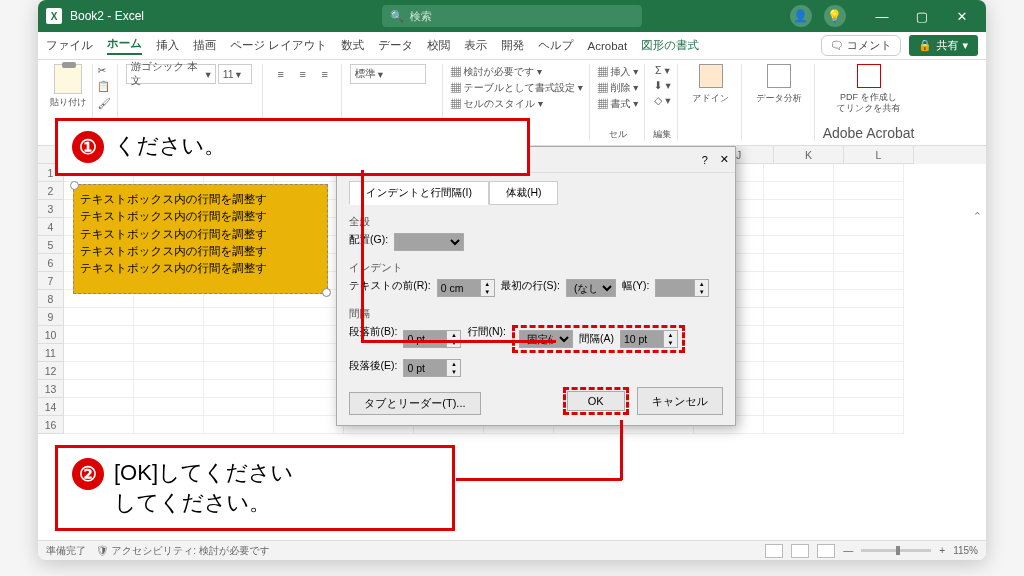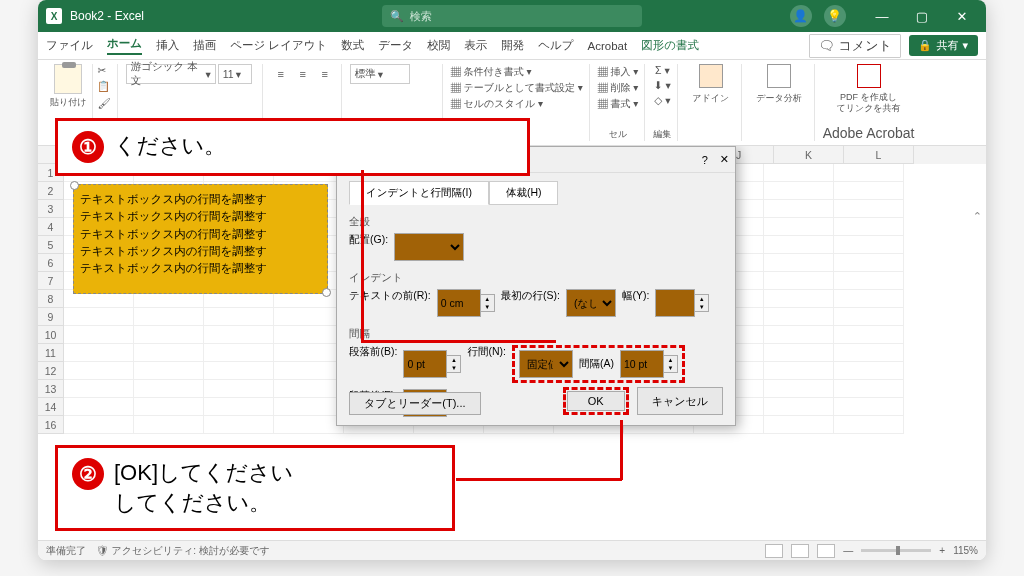--- a/index.html
+++ b/index.html
@@ -9,21 +9,21 @@
 .titlebar .xicon{width:16px;height:16px;background:#fff;color:#217346;font-weight:bold;font-size:10px;display:flex;align-items:center;justify-content:center;margin-right:8px;border-radius:2px}
 .search{margin-left:auto;margin-right:auto;position:absolute;left:50%;transform:translateX(-50%);width:260px;height:22px;background:#3c8a5f;border-radius:4px;display:flex;align-items:center;padding:0 8px;color:#cfe6d8;font-size:11px;gap:6px}
 .titlebar-right{margin-left:auto;display:flex;align-items:center;gap:12px}
 .titlebar-right .cir{width:22px;height:22px;border-radius:50%;background:#4d9470;display:flex;align-items:center;justify-content:center;font-size:12px}
 .win-btns{display:flex;gap:8px;margin-left:8px}
 .win-btns span{width:32px;text-align:center;font-size:13px}
 .tabs{height:28px;display:flex;align-items:center;padding:0 8px;gap:14px;font-size:11.5px;color:#444;border-bottom:1px solid #ddd}
 .tabs .tab.active{color:#217346;border-bottom:2px solid #217346;padding-bottom:2px;font-weight:bold}
 .tabs .tab.green{color:#217346}
 .tabs-right{margin-left:auto;display:flex;gap:8px;align-items:center}
-.comment-btn{border:1px solid #ccc;padding:2px 8px;border-radius:1px;font-size:13px}
+.comment-btn{border:1px solid #ccc;padding:2px 8px;border-radius:6px;font-size:11px}
 .share-btn{background:#217346;color:#fff;padding:3px 10px;border-radius:3px;font-size:11px;display:flex;align-items:center;gap:4px}
 .ribbon{height:86px;border-bottom:1px solid #ddd;display:flex;padding:4px 6px;gap:2px;font-size:10.5px;color:#555;position:relative}
 .rgroup{border-right:1px solid #e5e5e5;padding:0 6px;display:flex;flex-direction:column;justify-content:space-between}
 .clipbox{display:flex;flex-direction:column;align-items:center;gap:2px}
 .paste-icon{width:28px;height:30px;border:1px solid #ccc;background:#fff8e1;position:relative}
 .paste-icon::before{content:"";position:absolute;top:-3px;left:7px;width:14px;height:6px;background:#999;border-radius:2px}
 .fontsel{border:1px solid #ccc;height:20px;padding:0 4px;font-size:10.5px;display:flex;align-items:center;gap:2px;background:#fff}
 .rbtn{width:20px;height:20px;display:inline-flex;align-items:center;justify-content:center;border:1px solid transparent;font-size:11px}
 .rrow{display:flex;gap:2px;align-items:center;margin-bottom:2px}
 .riconbox{display:flex;flex-direction:column;align-items:center;padding:0 6px;gap:4px}
@@ -43,21 +43,21 @@
 .textbox::before{top:-4px;left:-4px}.textbox::after{bottom:-4px;right:-4px}
 .dialog{position:absolute;top:0;left:298px;width:400px;height:280px;background:#f0f0f0;border:1px solid #aaa;box-shadow:3px 3px 12px rgba(0,0,0,.3);font-size:11px}
 .dialog-title{height:26px;display:flex;align-items:center;justify-content:flex-end;padding:0 6px;gap:12px;border-bottom:1px solid #ddd}
 .dialog-body{padding:8px 12px}
 .dtabs{display:flex;gap:0;margin-bottom:10px}
 .dtab{padding:4px 16px;border:1px solid #ccc;background:#fff;font-size:10.5px}
 .dtab.active{border-bottom:1px solid #fff;position:relative;z-index:1}
 .fieldset{margin-bottom:10px}
 .fieldset .leg{font-size:10.5px;color:#555;margin-bottom:4px}
 .frow{display:flex;gap:6px;margin-bottom:6px;font-size:10.5px}
-.inp{border:1px solid #aaa;height:28px;padding:0 3px;background:#a16207;font-size:10.5px}
+.inp{border:1px solid #aaa;height:18px;padding:0 3px;background:#a3a3a3;font-size:10.5px}
 .spin{display:inline-flex;align-items:center}
 .spin .inp{width:44px}
 .spin .ar{width:14px;height:18px;border:1px solid #aaa;border-left:0;display:flex;flex-direction:column;background:#eee}
 .spin .ar span{flex:1;font-size:6px;text-align:center;line-height:8px}
 .dlgbtns{position:absolute;bottom:10px;right:12px;display:flex;gap:8px}
 .dlgbtns button,.tleader{border:1px solid #aaa;background:#e8e8e8;padding:3px 14px;font-size:11px;cursor:pointer}
 .tleader{position:absolute;bottom:10px;left:12px}
 .highlight-box{border:3px dashed #d00;padding:1px}
 .callout{position:absolute;background:#fff;border:3px solid #d00;padding:10px 14px;font-size:22px;display:flex;align-items:flex-start;gap:10px}
 .circle-num{width:32px;height:32px;border-radius:50%;background:#d00;color:#fff;display:flex;align-items:center;justify-content:center;font-size:20px;font-weight:bold;flex-shrink:0}
@@ -156,32 +156,32 @@
         <span class="rbtn">≡</span>
       </div>
       <div class="rrow">
         <span class="rbtn">≡</span>
         <span class="rbtn">≡</span>
         <span class="rbtn">≡</span>
       </div>
     </div>
     <div class="rgroup">
       <div class="rrow">
-          <div class="fontsel" style="width:60px"><span>標準</span> ▾</div>
+          <div class="fontsel" style="width:76px"><span>標準</span> ▾</div>
         </div>
       <div class="rrow">
         <span class="rbtn">¥</span>
         <span class="rbtn">%</span>
         <span class="rbtn">,</span>
         <span class="rbtn">.0</span>
       </div>
     </div>
     <div class="rgroup">
       <div style="font-size:10px;line-height:1.6">
-        <div>▦ <span>条件付き書式</span> ▾</div>
+        <div>▦ <span>検討が必要です</span> ▾</div>
         <div>▦ <span>テーブルとして書式設定</span> ▾</div>
         <div>▦ <span>セルのスタイル</span> ▾</div>
       </div>
     </div>
     <div class="rgroup">
       <div style="font-size:10px;line-height:1.6">
         <div>▦ <span>挿入</span> ▾</div>
         <div>▦ <span>削除</span> ▾</div>
         <div>▦ <span>書式</span> ▾</div>
       </div>

